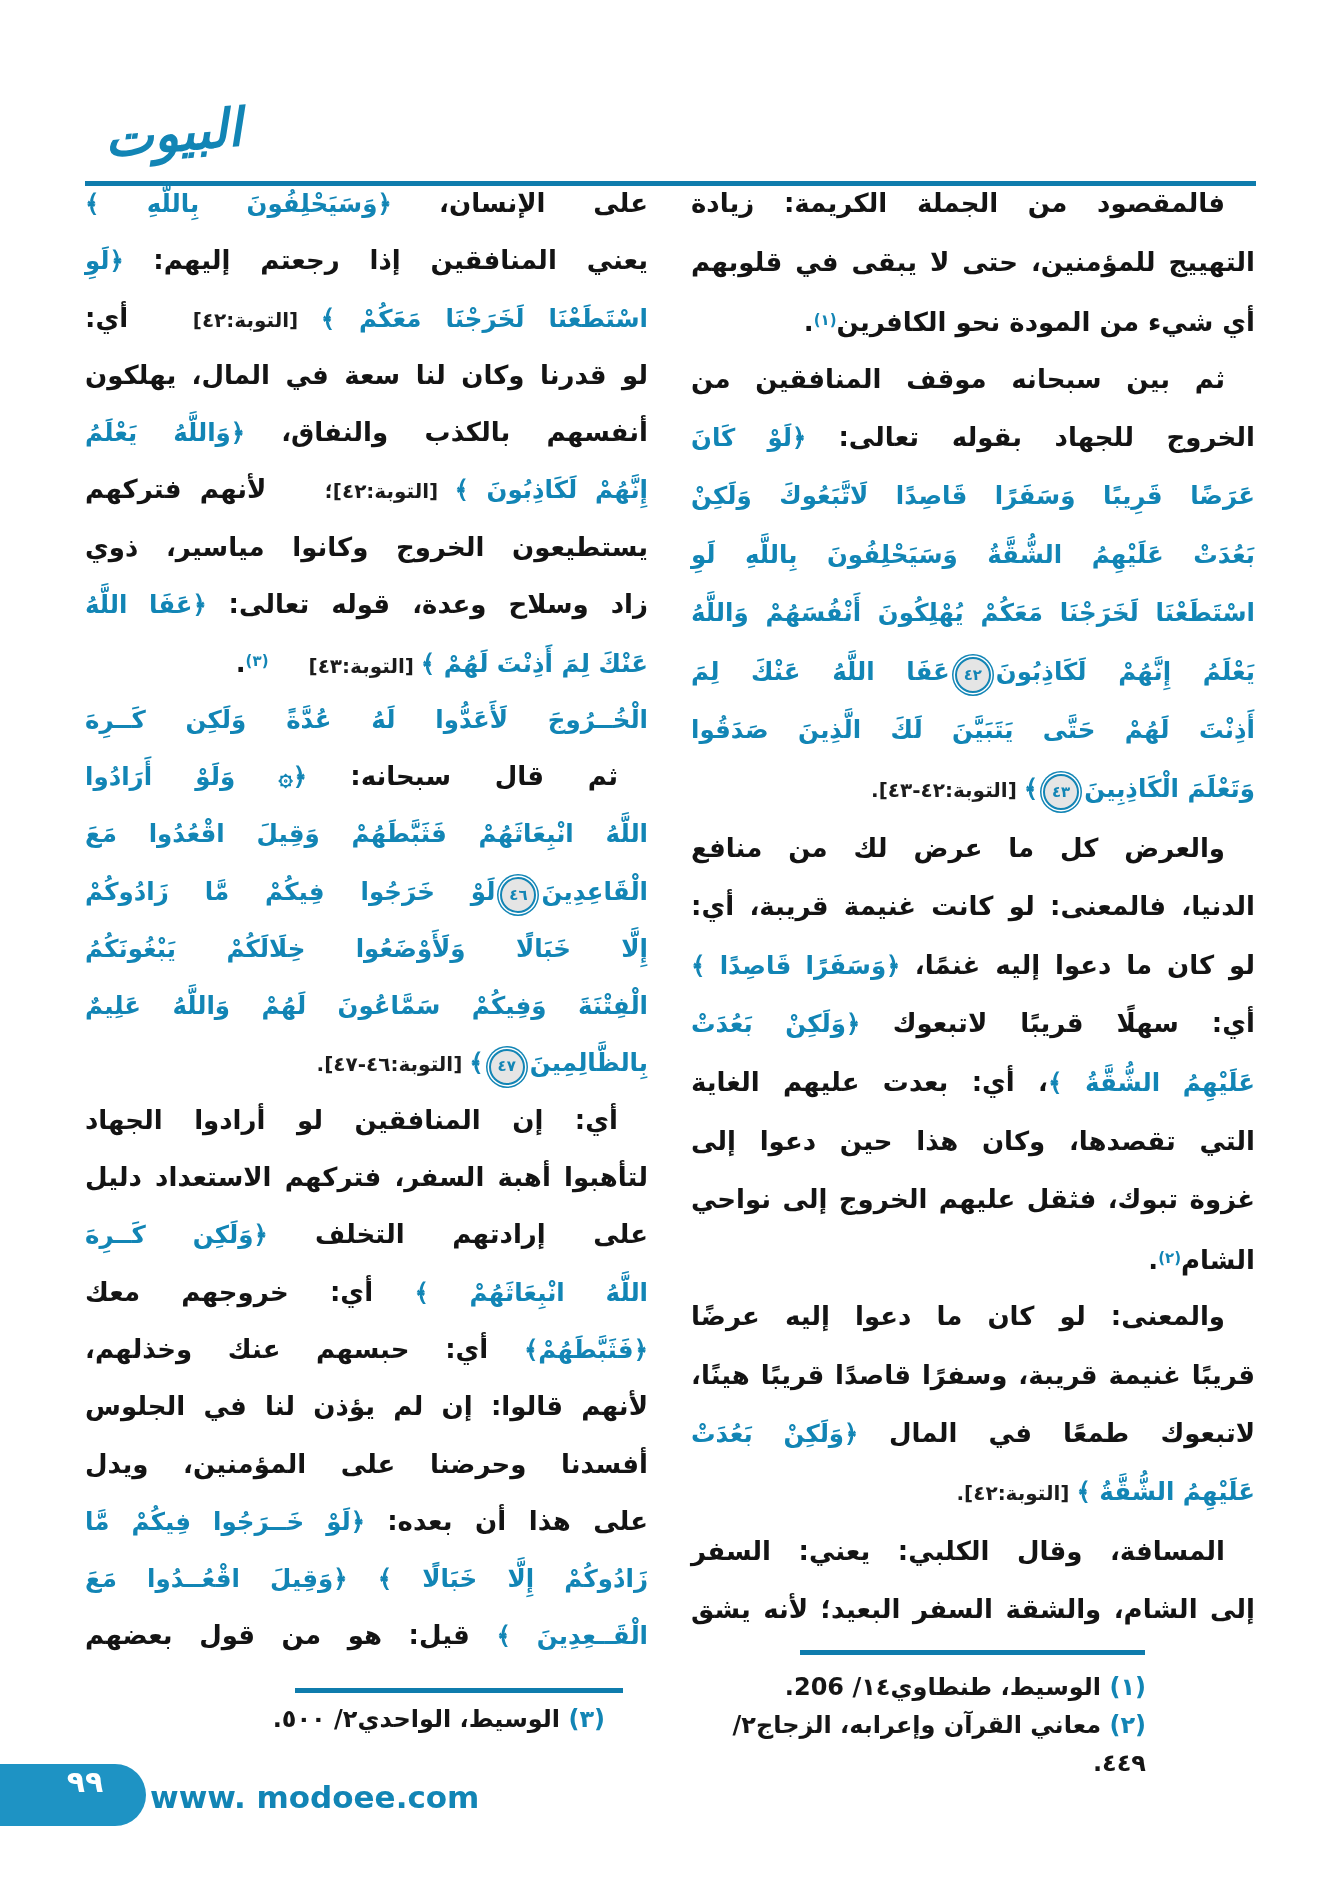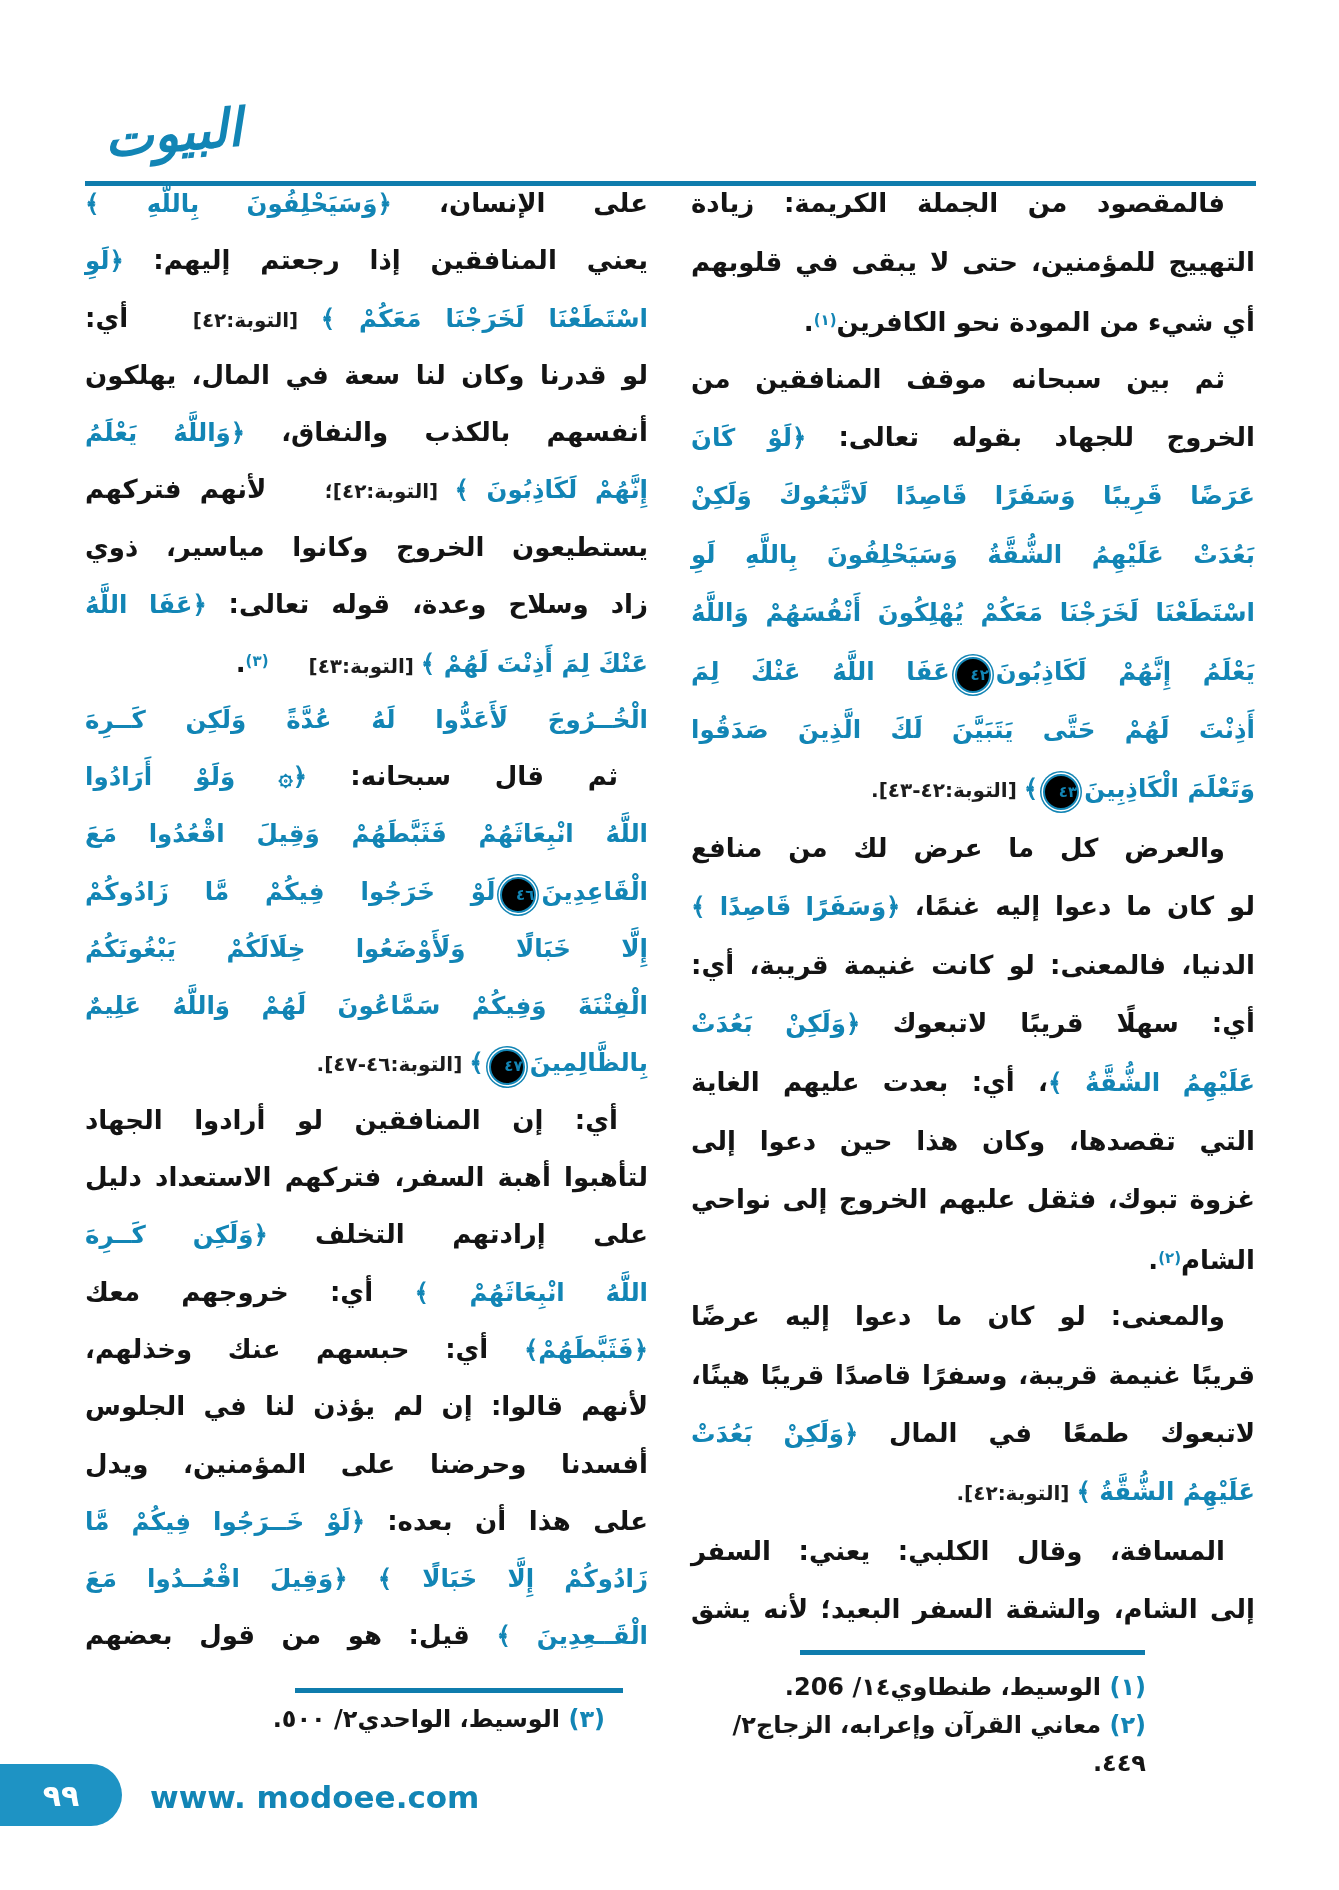--- a/index.html
+++ b/index.html
@@ -35,42 +35,42 @@
   }
   .col-right .line{height:58.6px;line-height:58.6px;}
   .col-left  .line{height:57.3px;line-height:57.3px;}
   .line.end{text-align-last:right;}
   .line.indent{padding-right:30px;}
   .seg-b{color:#141414;font-weight:bold;font-size:26px;}
   .seg-q{color:#1285b5;font-weight:bold;font-size:24.5px;}
   .seg-r{color:#1c1c1c;font-weight:bold;font-size:20px;margin-left:40px;}
   .seg-fn{color:#1285b5;font-weight:bold;font-size:15px;vertical-align:super;}
   .ayah{
-    display:inline-flex;align-items:center;justify-content:flex-start;
+    display:inline-flex;align-items:center;justify-content:center;
     width:32px;height:32px;margin:0 5px;vertical-align:middle;
     border:2px solid #1285b5;border-radius:50%;
     box-shadow:0 0 0 1.5px #ffffff,0 0 0 3px #1285b5;
     color:#1285b5;font-size:15px;font-weight:bold;line-height:1;
-    background:#000000;
+    background:#e5e5e5;
   }
   
   .fn-rule{position:absolute;height:5px;background:#0f7cad;}
   .fn-rule-right{left:800px;top:1650px;width:345px;}
   .fn-rule-left{left:295px;top:1688px;width:328px;}
   .footnotes{position:absolute;text-align:right;}
   .footnotes-right{left:691px;top:1668px;width:455px;}
   .footnotes-left{left:85px;top:1700px;width:520px;}
   .fn-line{height:38px;line-height:38px;font-size:24px;font-weight:bold;color:#161616;}
   .fn-num{color:#1285b5;font-weight:bold;}
   
   .page-pill{
     position:absolute;left:0;top:1764px;width:122px;height:62px;
     background:#1e93c4;border-radius:0 31px 31px 0;
-    display:flex;align-items:center;justify-content:center;
-    color:#ffffff;font-size:30px;font-weight:bold;
+    display:flex;align-items:flex-start;justify-content:center;
+    color:#ffffff;font-size:30px;font-weight:bold;padding-left:24px;
   }
   .site-url{
     position:absolute;left:150px;top:1779px;
     color:#1285b5;font-size:31px;font-weight:bold;direction:ltr;
   }
 </style>
 </head>
 <body>
 
 <div class="page">
@@ -89,22 +89,22 @@
       <div class="line"><span class="seg-q">بَعُدَتْ عَلَيْهِمُ الشُّقَّةُ وَسَيَحْلِفُونَ بِاللَّهِ لَوِ</span></div>
       <div class="line"><span class="seg-q">اسْتَطَعْنَا لَخَرَجْنَا مَعَكُمْ يُهْلِكُونَ أَنْفُسَهُمْ وَاللَّهُ</span></div>
       <div class="line"><span class="seg-q">يَعْلَمُ إِنَّهُمْ لَكَاذِبُونَ</span><span class="ayah">
           <span>٤٢</span>
         </span><span class="seg-q">عَفَا اللَّهُ عَنْكَ لِمَ</span></div>
       <div class="line"><span class="seg-q">أَذِنْتَ لَهُمْ حَتَّى يَتَبَيَّنَ لَكَ الَّذِينَ صَدَقُوا</span></div>
       <div class="line end"><span class="seg-q">وَتَعْلَمَ الْكَاذِبِينَ</span><span class="ayah">
           <span>٤٣</span>
         </span><span class="seg-q">﴾</span><span class="seg-r"> [التوبة:٤٢-٤٣].</span></div>
       <div class="line indent"><span class="seg-b">والعرض كل ما عرض لك من منافع</span></div>
+      <div class="line"><span class="seg-b">الدنيا، فالمعنى: لو كانت غنيمة قريبة، أي:</span></div>
       <div class="line"><span class="seg-b">لو كان ما دعوا إليه غنمًا،</span><span class="seg-q"> ﴿وَسَفَرًا قَاصِدًا ﴾</span></div>
-      <div class="line"><span class="seg-b">الدنيا، فالمعنى: لو كانت غنيمة قريبة، أي:</span></div>
       <div class="line"><span class="seg-b">أي: سهلًا قريبًا لاتبعوك</span><span class="seg-q"> ﴿وَلَكِنْ بَعُدَتْ</span></div>
       <div class="line"><span class="seg-q">عَلَيْهِمُ الشُّقَّةُ ﴾</span><span class="seg-b">، أي: بعدت عليهم الغاية</span></div>
       <div class="line"><span class="seg-b">التي تقصدها، وكان هذا حين دعوا إلى</span></div>
       <div class="line"><span class="seg-b">غزوة تبوك، فثقل عليهم الخروج إلى نواحي</span></div>
       <div class="line end"><span class="seg-b">الشام</span><span class="seg-fn">(٢)</span><span class="seg-b">.</span></div>
       <div class="line indent"><span class="seg-b">والمعنى: لو كان ما دعوا إليه عرضًا</span></div>
       <div class="line"><span class="seg-b">قريبًا غنيمة قريبة، وسفرًا قاصدًا قريبًا هينًا،</span></div>
       <div class="line"><span class="seg-b">لاتبعوك طمعًا في المال</span><span class="seg-q"> ﴿وَلَكِنْ بَعُدَتْ</span></div>
       <div class="line end"><span class="seg-q">عَلَيْهِمُ الشُّقَّةُ ﴾</span><span class="seg-r"> [التوبة:٤٢].</span></div>
       <div class="line indent"><span class="seg-b">المسافة، وقال الكلبي: يعني: السفر</span></div>

